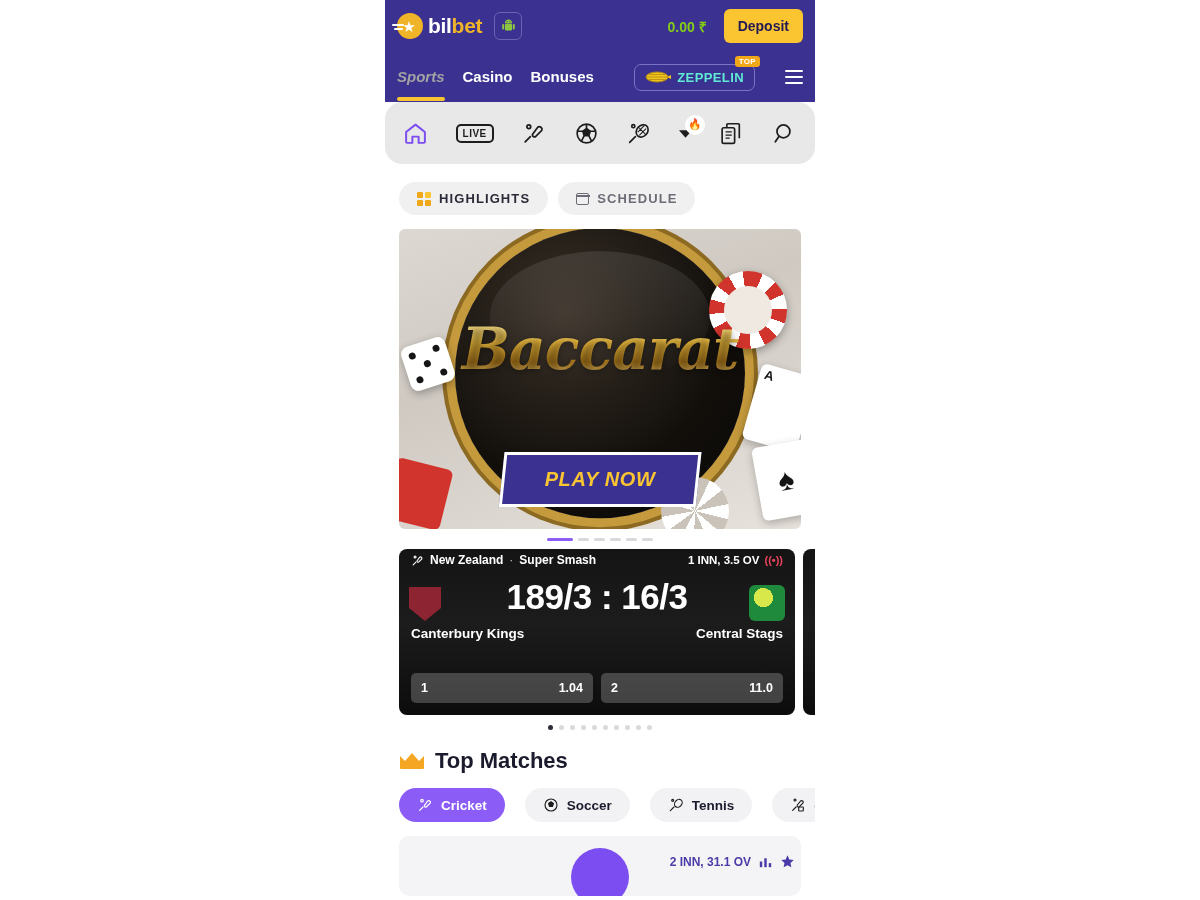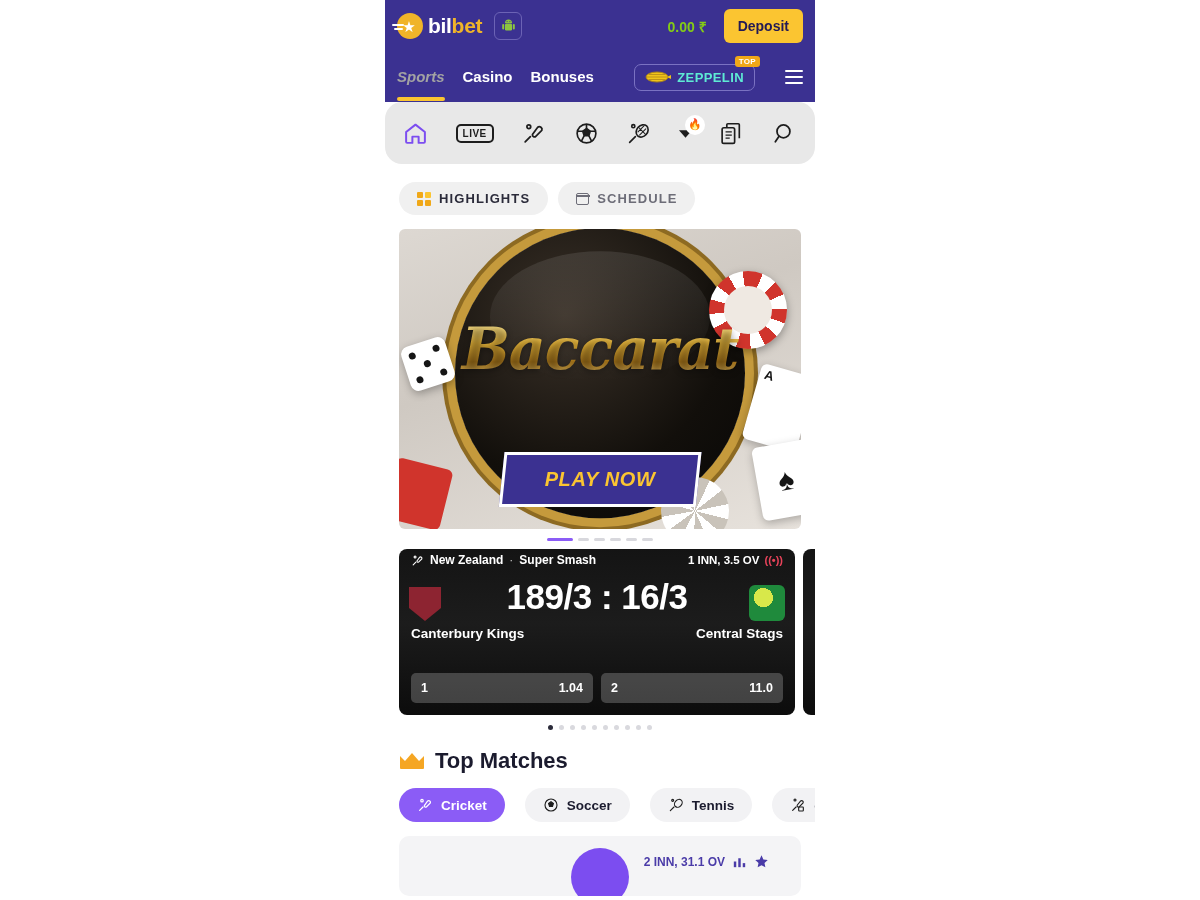--- a/index.html
+++ b/index.html
@@ -140,21 +140,21 @@
   .sect-title { display: flex; align-items: center; gap: 10px; padding: 18px 14px 0 14px; }
   .sect-title h2 { font-size: 22px; font-weight: bold; color: #1b1b2e; }
   .chips { display: flex; gap: 20px; padding: 14px 0 0 14px; align-items: flex-end; }
   .chip-btn { display: flex; align-items: center; gap: 8px; background: #f2f2f4; border-radius: 20px;
     padding: 9px 18px; font-size: 13.5px; font-weight: bold; color: #1b1b2e; cursor: pointer; flex: 0 0 auto; }
   .chip-btn.active { background: #8b5cf6; color: #fff; }
   .match-card { margin: 14px 14px 0 14px; background: #f4f4f6; border-radius: 10px; height: 60px;
     position: relative; overflow: hidden; }
   .mc-circle { position: absolute; left: 50%; top: 12px; transform: translateX(-50%);
     width: 58px; height: 58px; border-radius: 50%; background: #7c4df0; }
-  .mc-meta { position: absolute; right: 32px; top: 18px; display: flex; align-items: center; gap: 8px;
+  .mc-meta { position: absolute; right: 6px; top: 18px; display: flex; align-items: center; gap: 8px;
     font-size: 12px; font-weight: bold; color: #4a3ba8; }
 </style>
 </head>
 <body>
 
 <div class="stage">
 <div class="phone">
 
   <div class="hdr">
     <div class="hdr-row1">

